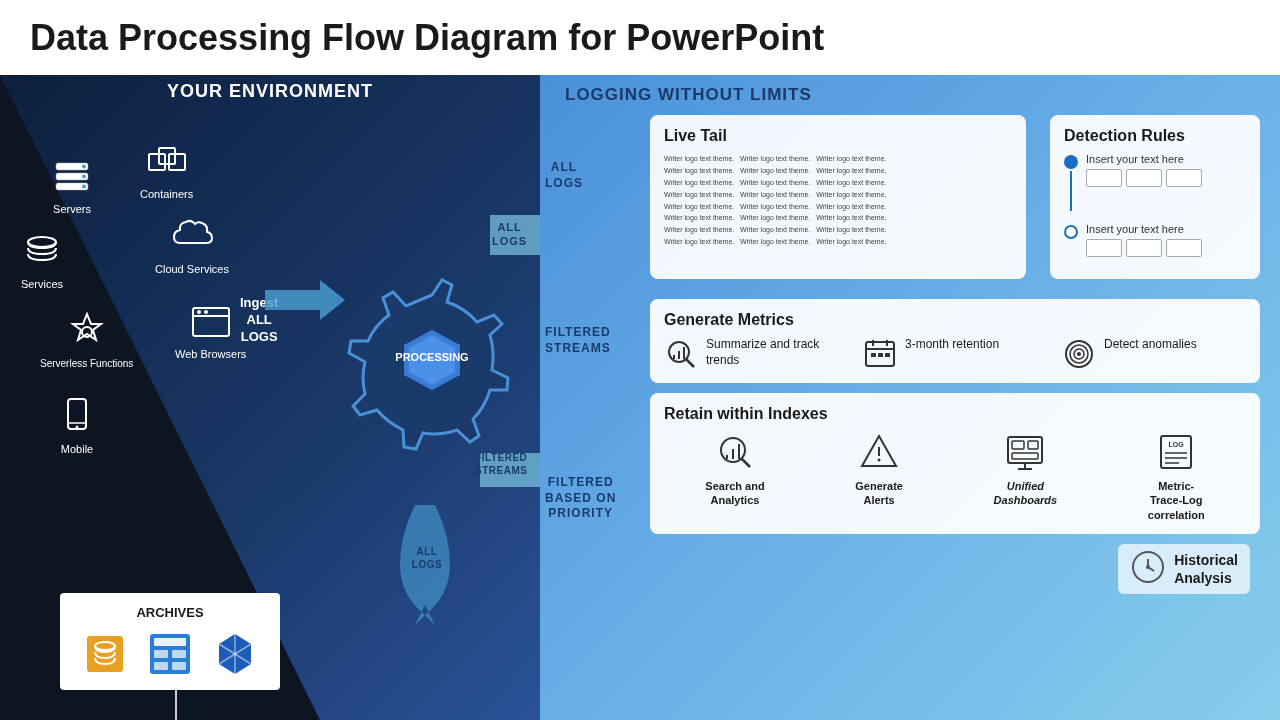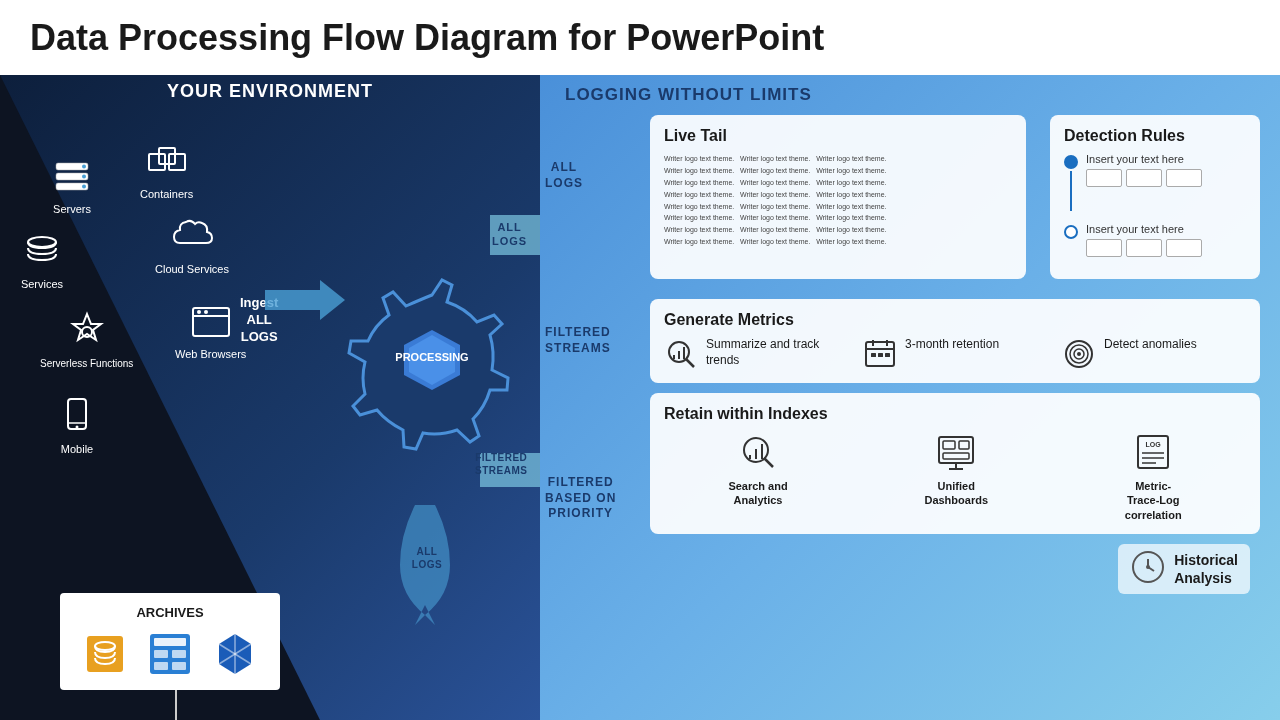--- a/index.html
+++ b/index.html
@@ -583,33 +583,44 @@
                 <line x1="27" y1="27" x2="36" y2="36" stroke="#333" stroke-width="2.5"></line>
                 <line x1="13" y1="24" x2="13" y2="28" stroke="#333" stroke-width="2"></line>
                 <line x1="19" y1="18" x2="19" y2="28" stroke="#333" stroke-width="2"></line>
                 <line x1="25" y1="13" x2="25" y2="28" stroke="#333" stroke-width="2"></line>
               </svg>
             </div>
             <div class="retain-label" style="white-space:pre-line;">Search and
 Analytics</div>
           </div>
 
+          <div class="retain-item">
+            <div class="retain-icon">
+              <svg width="42" height="42" viewBox="0 0 42 42">
+                <polygon points="21,5 38,35 4,35" fill="none" stroke="#333" stroke-width="2"></polygon>
+                <line x1="21" y1="16" x2="21" y2="25" stroke="#333" stroke-width="2"></line>
+                <circle cx="21" cy="29" r="1.5" fill="#333"></circle>
+              </svg>
+            </div>
+            <div class="retain-label" style="white-space:pre-line;">Generate
+Alerts</div>
+          </div>
 
           <div class="retain-item">
             <div class="retain-icon">
               <svg width="42" height="42" viewBox="0 0 42 42">
                 <rect x="4" y="6" width="34" height="26" rx="2" fill="none" stroke="#333" stroke-width="2"></rect>
                 <rect x="8" y="10" width="12" height="8" rx="1" fill="none" stroke="#333" stroke-width="1.5"></rect>
                 <rect x="24" y="10" width="10" height="8" rx="1" fill="none" stroke="#333" stroke-width="1.5"></rect>
                 <rect x="8" y="22" width="26" height="6" rx="1" fill="none" stroke="#333" stroke-width="1.5"></rect>
                 <line x1="21" y1="32" x2="21" y2="38" stroke="#333" stroke-width="2"></line>
                 <line x1="14" y1="38" x2="28" y2="38" stroke="#333" stroke-width="2"></line>
               </svg>
             </div>
-            <div class="retain-label" style="white-space:pre-line;">Unified
+            <div class="retain-label" style="white-space:pre-line;font-style:italic;">Unified
 Dashboards</div>
           </div>
 
           <div class="retain-item">
             <div class="retain-icon">
               <svg width="42" height="42" viewBox="0 0 42 42">
                 <rect x="6" y="5" width="30" height="32" rx="2" fill="none" stroke="#333" stroke-width="2"></rect>
                 <text x="21" y="16" text-anchor="middle" font-size="7" font-weight="700" fill="#333">LOG</text>
                 <line x1="10" y1="22" x2="32" y2="22" stroke="#333" stroke-width="1.5"></line>
                 <line x1="10" y1="27" x2="32" y2="27" stroke="#333" stroke-width="1.5"></line>

